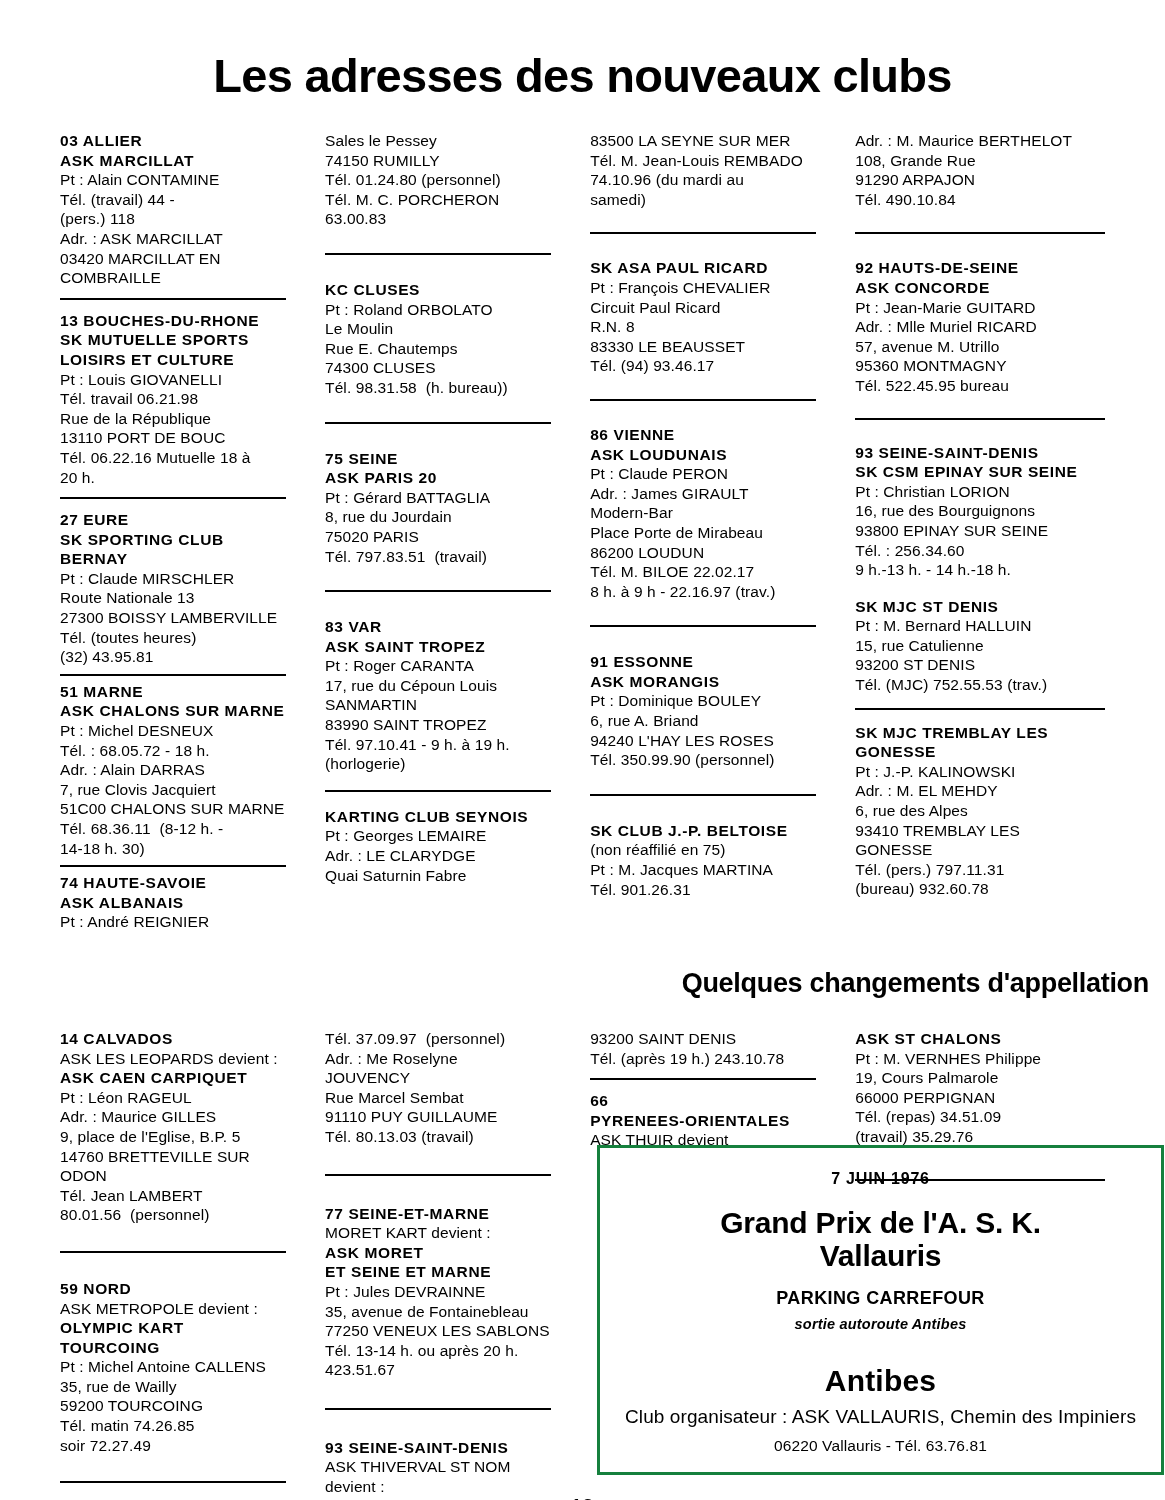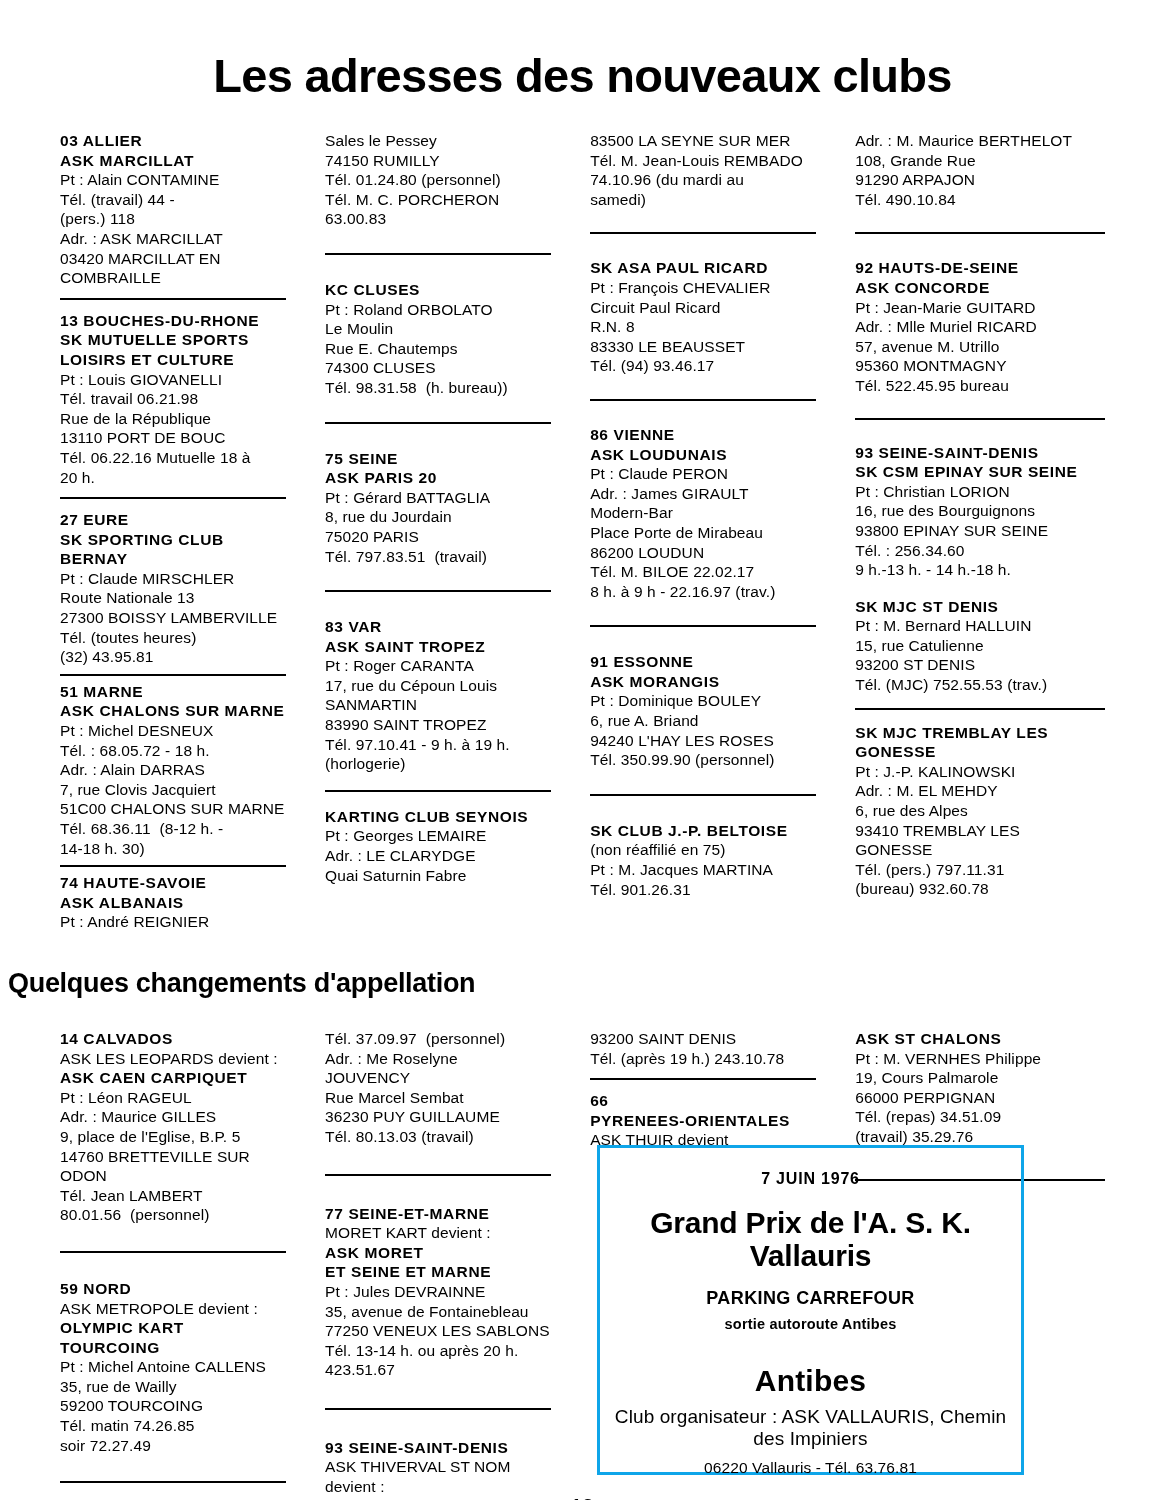--- a/index.html
+++ b/index.html
@@ -17,25 +17,25 @@
   .main-title {
     text-align:center;
     font-size:47px;
     font-weight:bold;
     letter-spacing:-0.7px;
     margin:52px 0 0 0;
     padding:0;
     line-height:1.0;
   }
   .section-title {
-    text-align:left;
+    text-align:right;
     font-size:27px;
     font-weight:bold;
     letter-spacing:-0.3px;
-    margin:8px;
+    margin:16px;
     padding:0;
     line-height:1.0;
   }
 
   
   .cols {
     display:flex;
     gap:14px;
     padding:0 60px;
     box-sizing:border-box;
@@ -57,31 +57,31 @@
   }
   .ln.b { font-weight:bold; letter-spacing:0.6px; }
   .ln.dept { font-weight:bold; letter-spacing:0.6px; }
   .gap { height:17px; }
 
   
   .ad-box {
     position:absolute;
     left:597px;
     top:1093px;
-    width:427px;
+    width:567px;
     height:330px;
-    border:3px solid #0ea5e9;
+    border:3px solid #15803d;
     box-sizing:border-box;
     text-align:center;
     padding-top:22px;
   }
   .ad-date { font-size:16px; font-weight:bold; letter-spacing:0.8px; margin-bottom:18px;}
   .ad-gp { font-size:30px; font-weight:bold; line-height:33px; letter-spacing:-0.2px;}
   .ad-parking { font-size:18px; font-weight:bold; letter-spacing:0.4px; margin-top:16px;}
-  .ad-sortie { font-size:14.5px; font-weight:bold; letter-spacing:0.2px; margin-top:7px;}
+  .ad-sortie { font-size:14.5px; font-weight:bold; letter-spacing:0.2px; margin-top:7px;font-style:italic;}
   .ad-antibes { font-size:30px; font-weight:bold; letter-spacing:0.2px; margin-top:32px;}
   .ad-org { font-size:19px; margin-top:8px; letter-spacing:0.1px;}
   .ad-addr { font-size:15.5px; margin-top:9px; letter-spacing:0.1px;}
 
   
   .footer-page {
     position:absolute; left:0; right:0; top:1443px;
     text-align:center;
     font-size:19px; font-weight:bold; color:#000;
     letter-spacing:1px;
@@ -326,21 +326,21 @@
 
       </div>
     </div>
 
     <div class="col">
       <div class="entry">
         <div class="ln">Tél. 37.09.97  (personnel)</div>
         <div class="ln">Adr. : Me Roselyne</div>
         <div class="ln">JOUVENCY</div>
         <div class="ln">Rue Marcel Sembat</div>
-        <div class="ln">36230 PUY GUILLAUME</div>
+        <div class="ln">91110 PUY GUILLAUME</div>
         <div class="ln">Tél. 80.13.03 (travail)</div>
       </div>
       <div class="hr" style="margin:27px 0 28px 0;"></div>
       <div class="entry">
         <div class="ln dept">77 SEINE-ET-MARNE</div>
         <div class="ln">MORET KART devient :</div>
         <div class="ln b">ASK MORET</div>
         <div class="ln b">ET SEINE ET MARNE</div>
         <div class="ln">Pt : Jules DEVRAINNE</div>
         <div class="ln">35, avenue de Fontainebleau</div>

